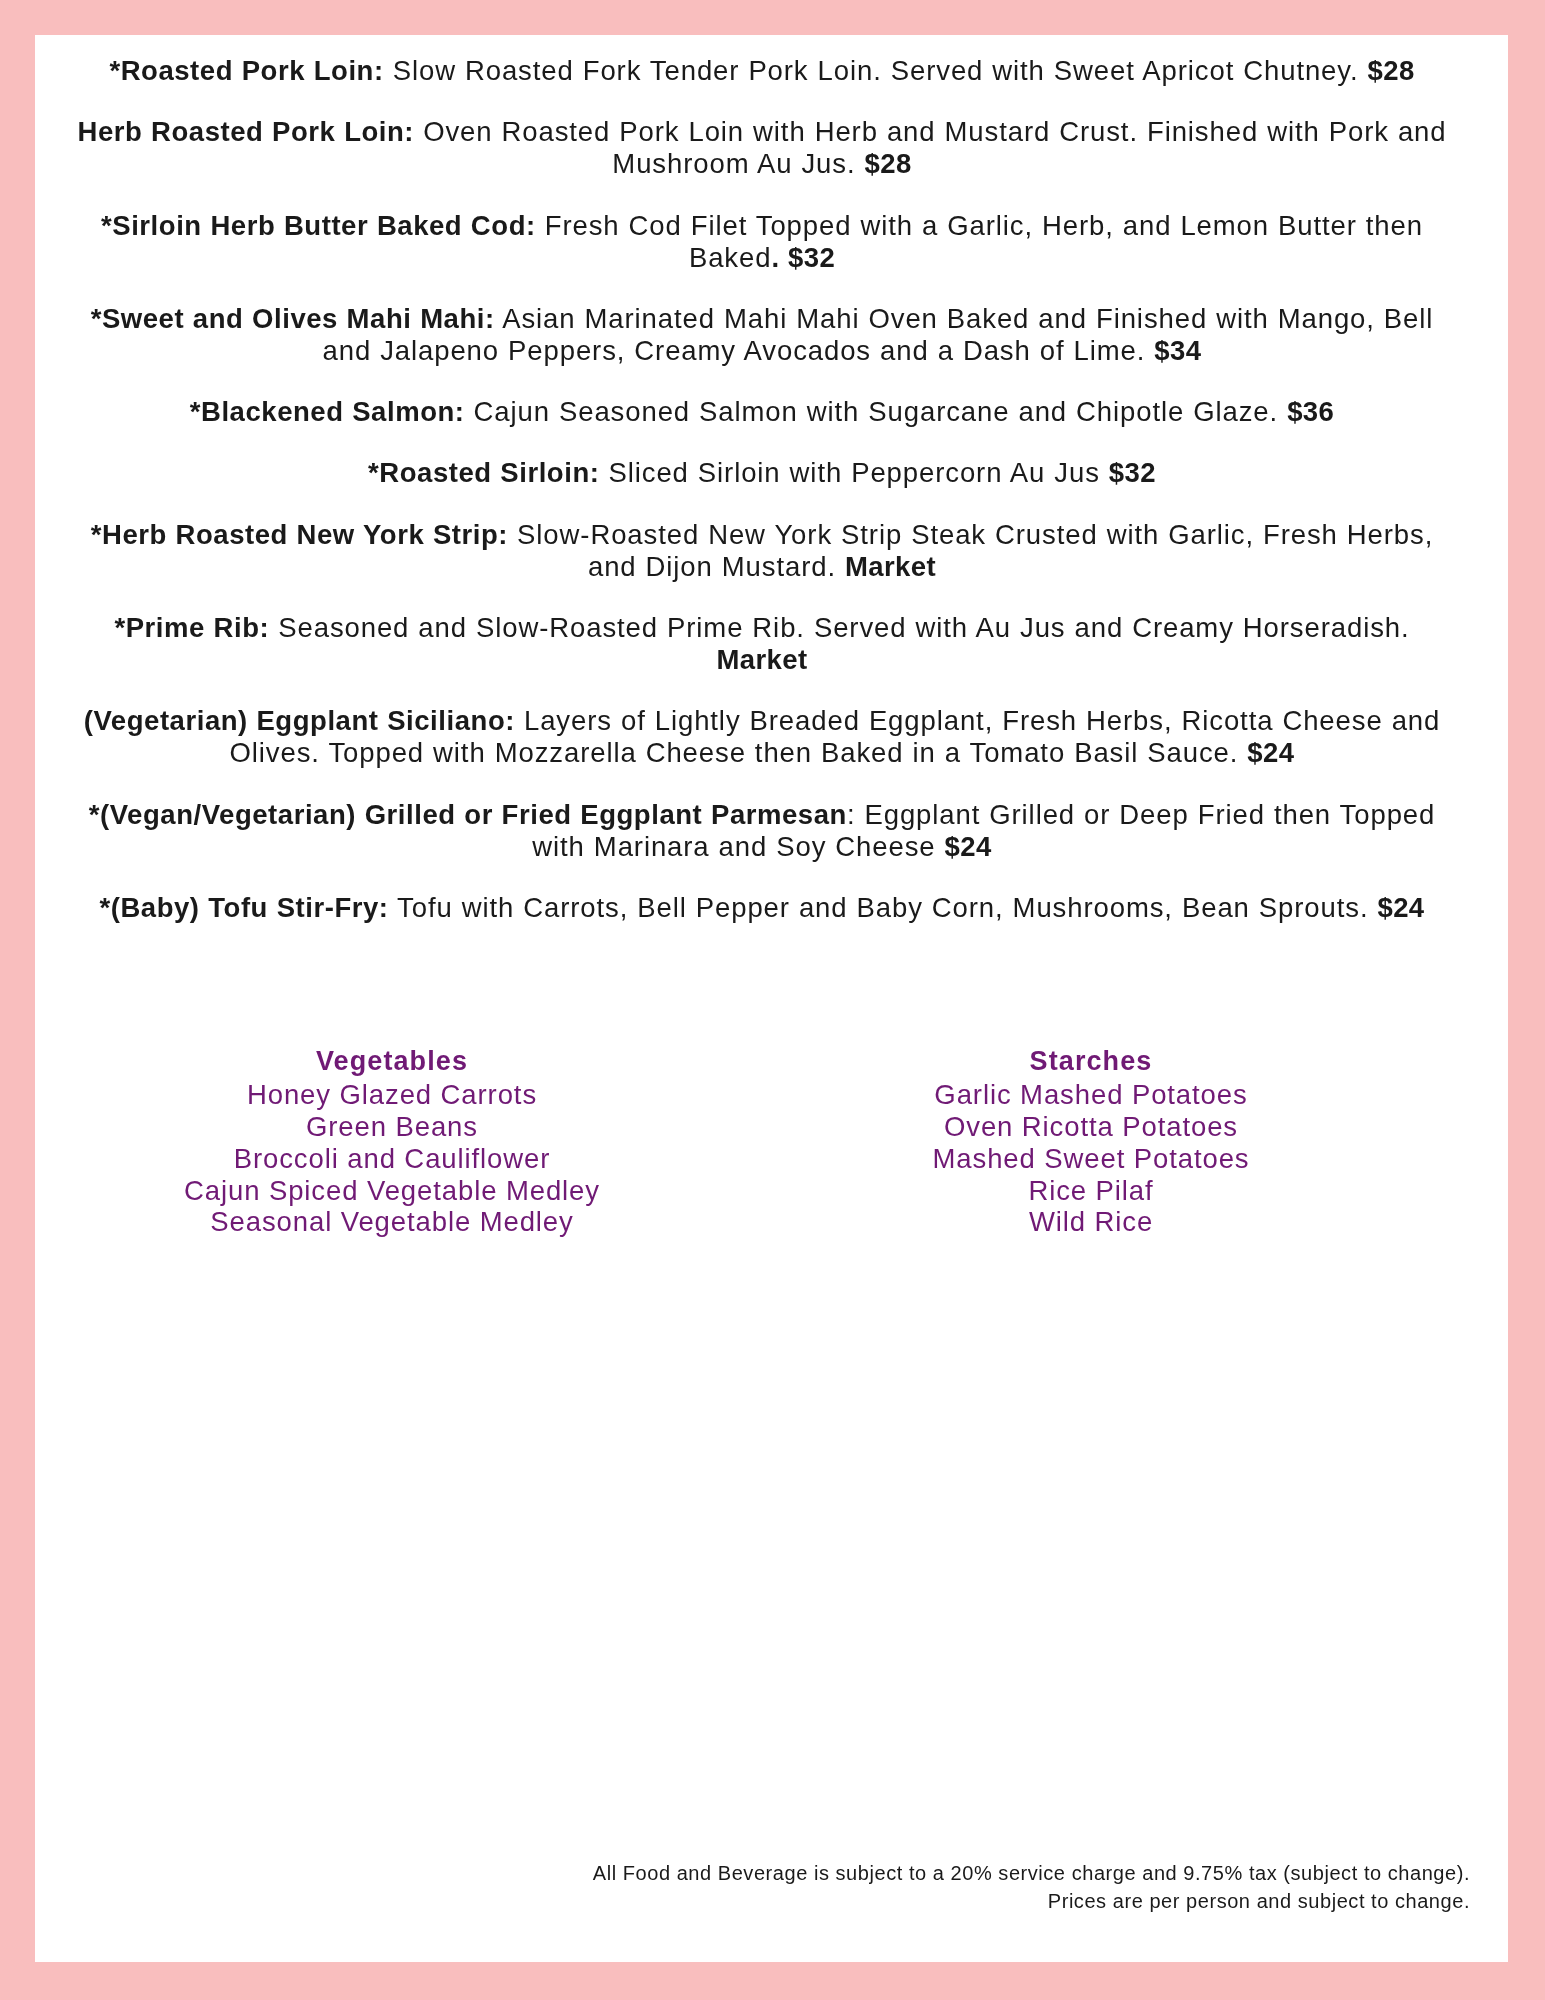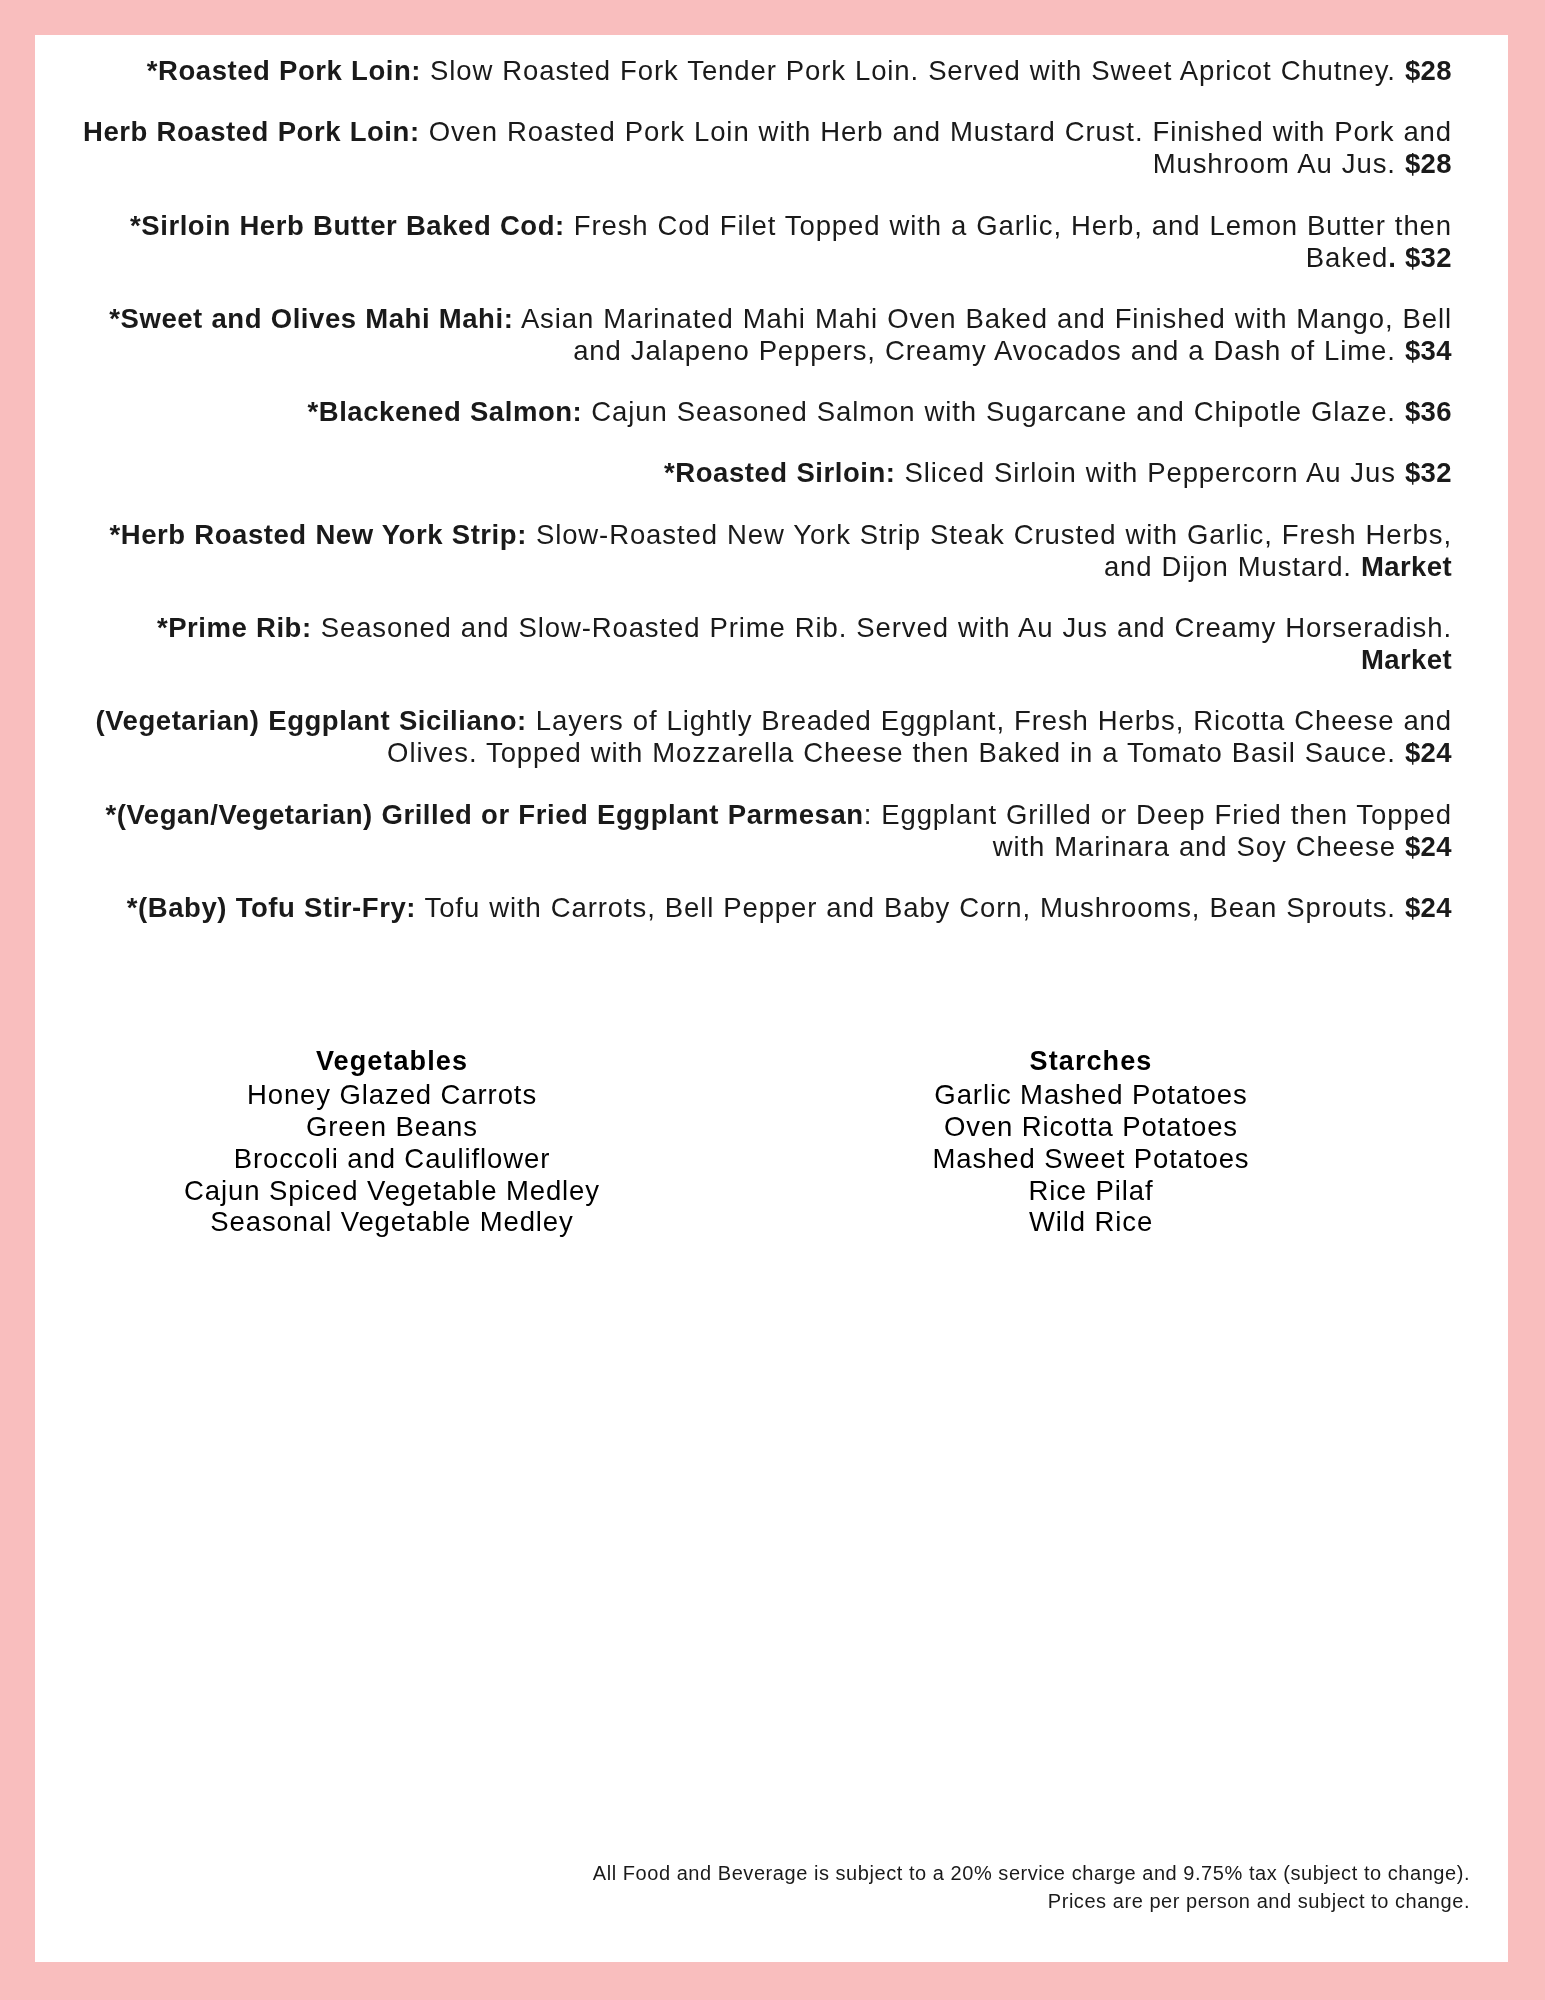--- a/index.html
+++ b/index.html
@@ -33,21 +33,21 @@
   .entree-list {
     display: block;
   }
   .entree {
     font-family: "Liberation Sans", sans-serif;
     font-size: 27.5px;
     line-height: 1.17;
     letter-spacing: 0.9px;
     color: #1a1a1a;
     margin: 0 18px 29px 0;
-    text-align: right;
+    text-align: center;
     word-spacing: 0.5px;
   }
   .entree .nm {
     font-weight: bold;
     letter-spacing: 0.55px;
   }
   .entree .ds {
     font-weight: normal;
   }
   .entree .pr {
@@ -60,21 +60,21 @@
     display: flex;
     margin-top: 122px;
     width: 100%;
     justify-content: flex-start;
   }
   .sides-col {
     text-align: center;
     font-size: 27.5px;
     line-height: 1.155;
     letter-spacing: 0.9px;
-    color: #000000;
+    color: #701a75;
   }
   .sides-col.vegetables { width: 640px; }
   .sides-col.starches  { width: 758px; text-align: center; }
   .sides-title {
     font-weight: bold;
     font-size: 27px;
     letter-spacing: 1.1px;
     margin-bottom: 2px;
   }
   .sides-item {

